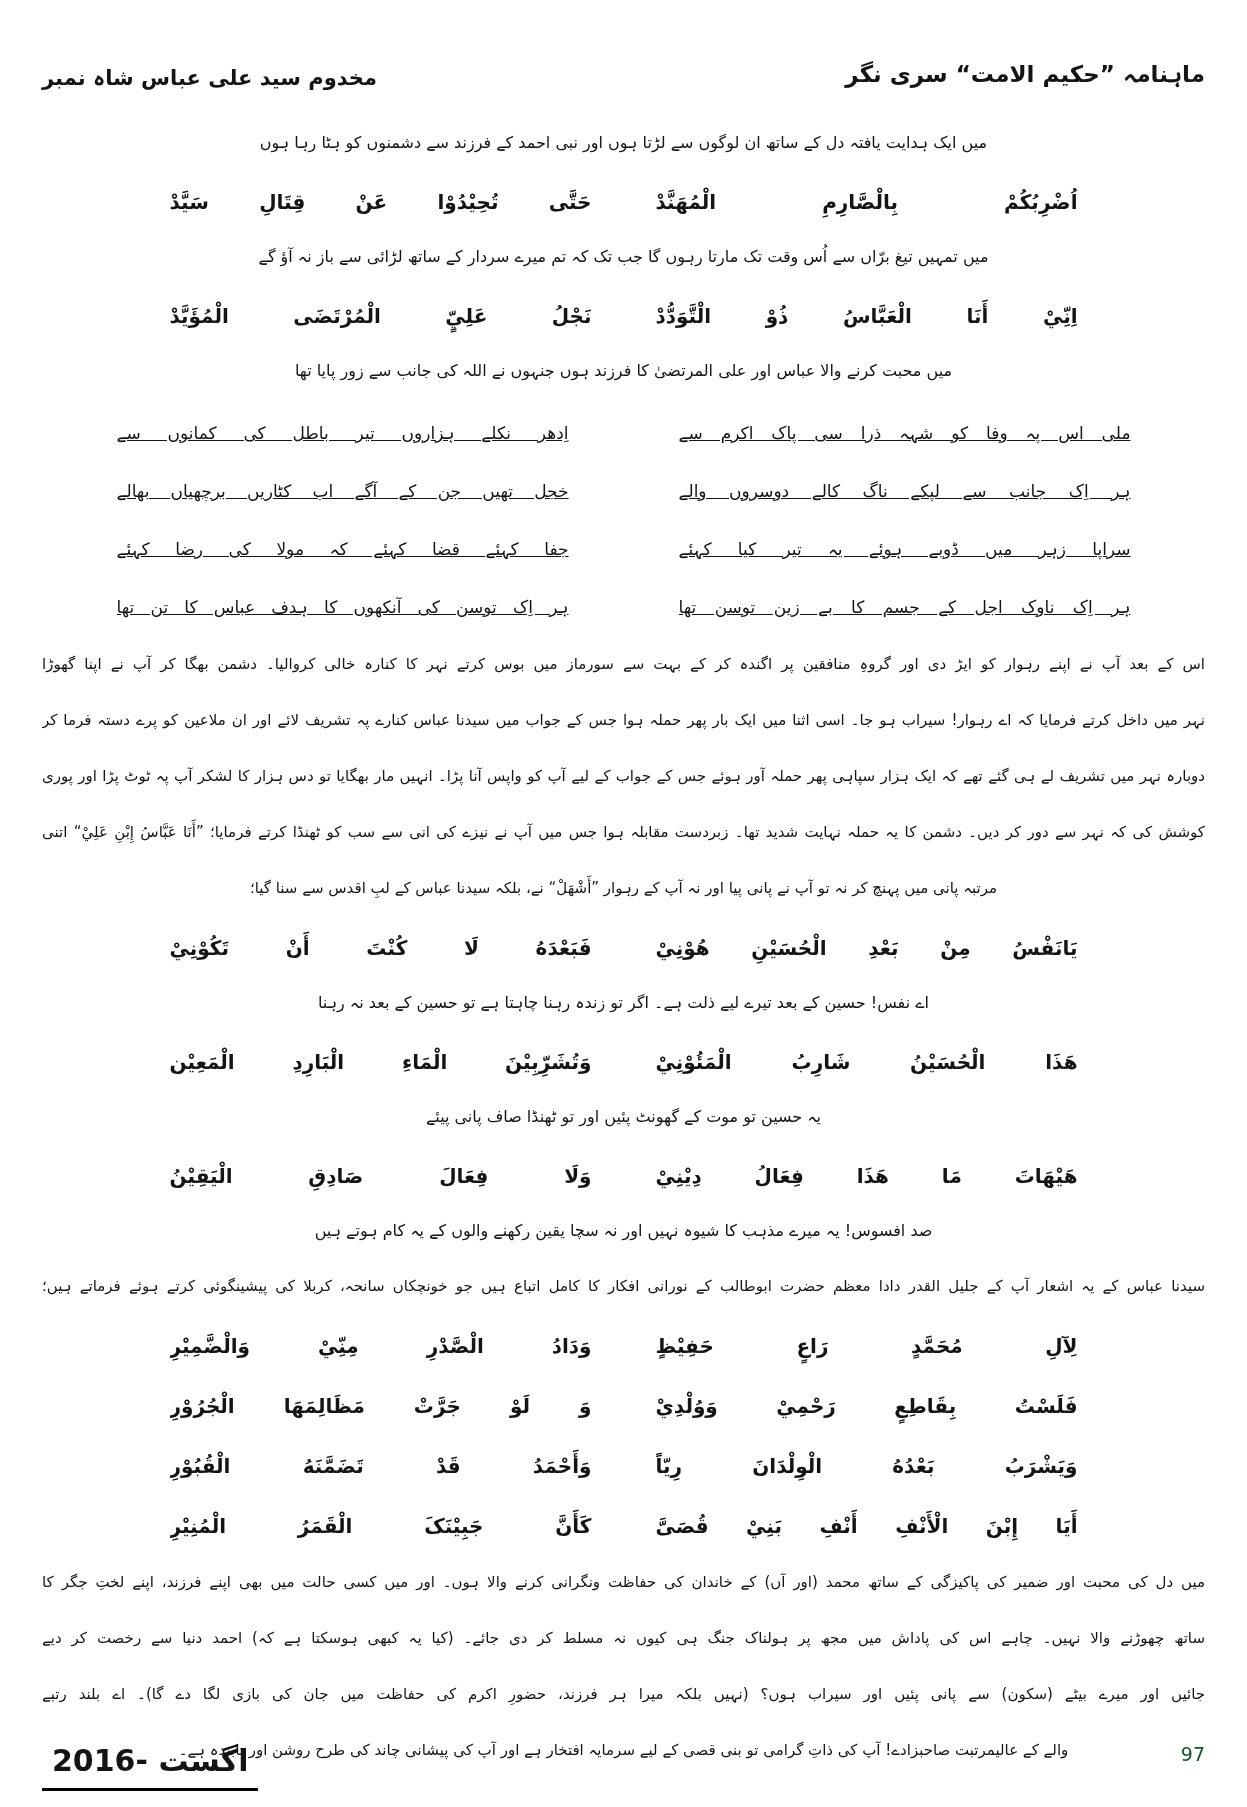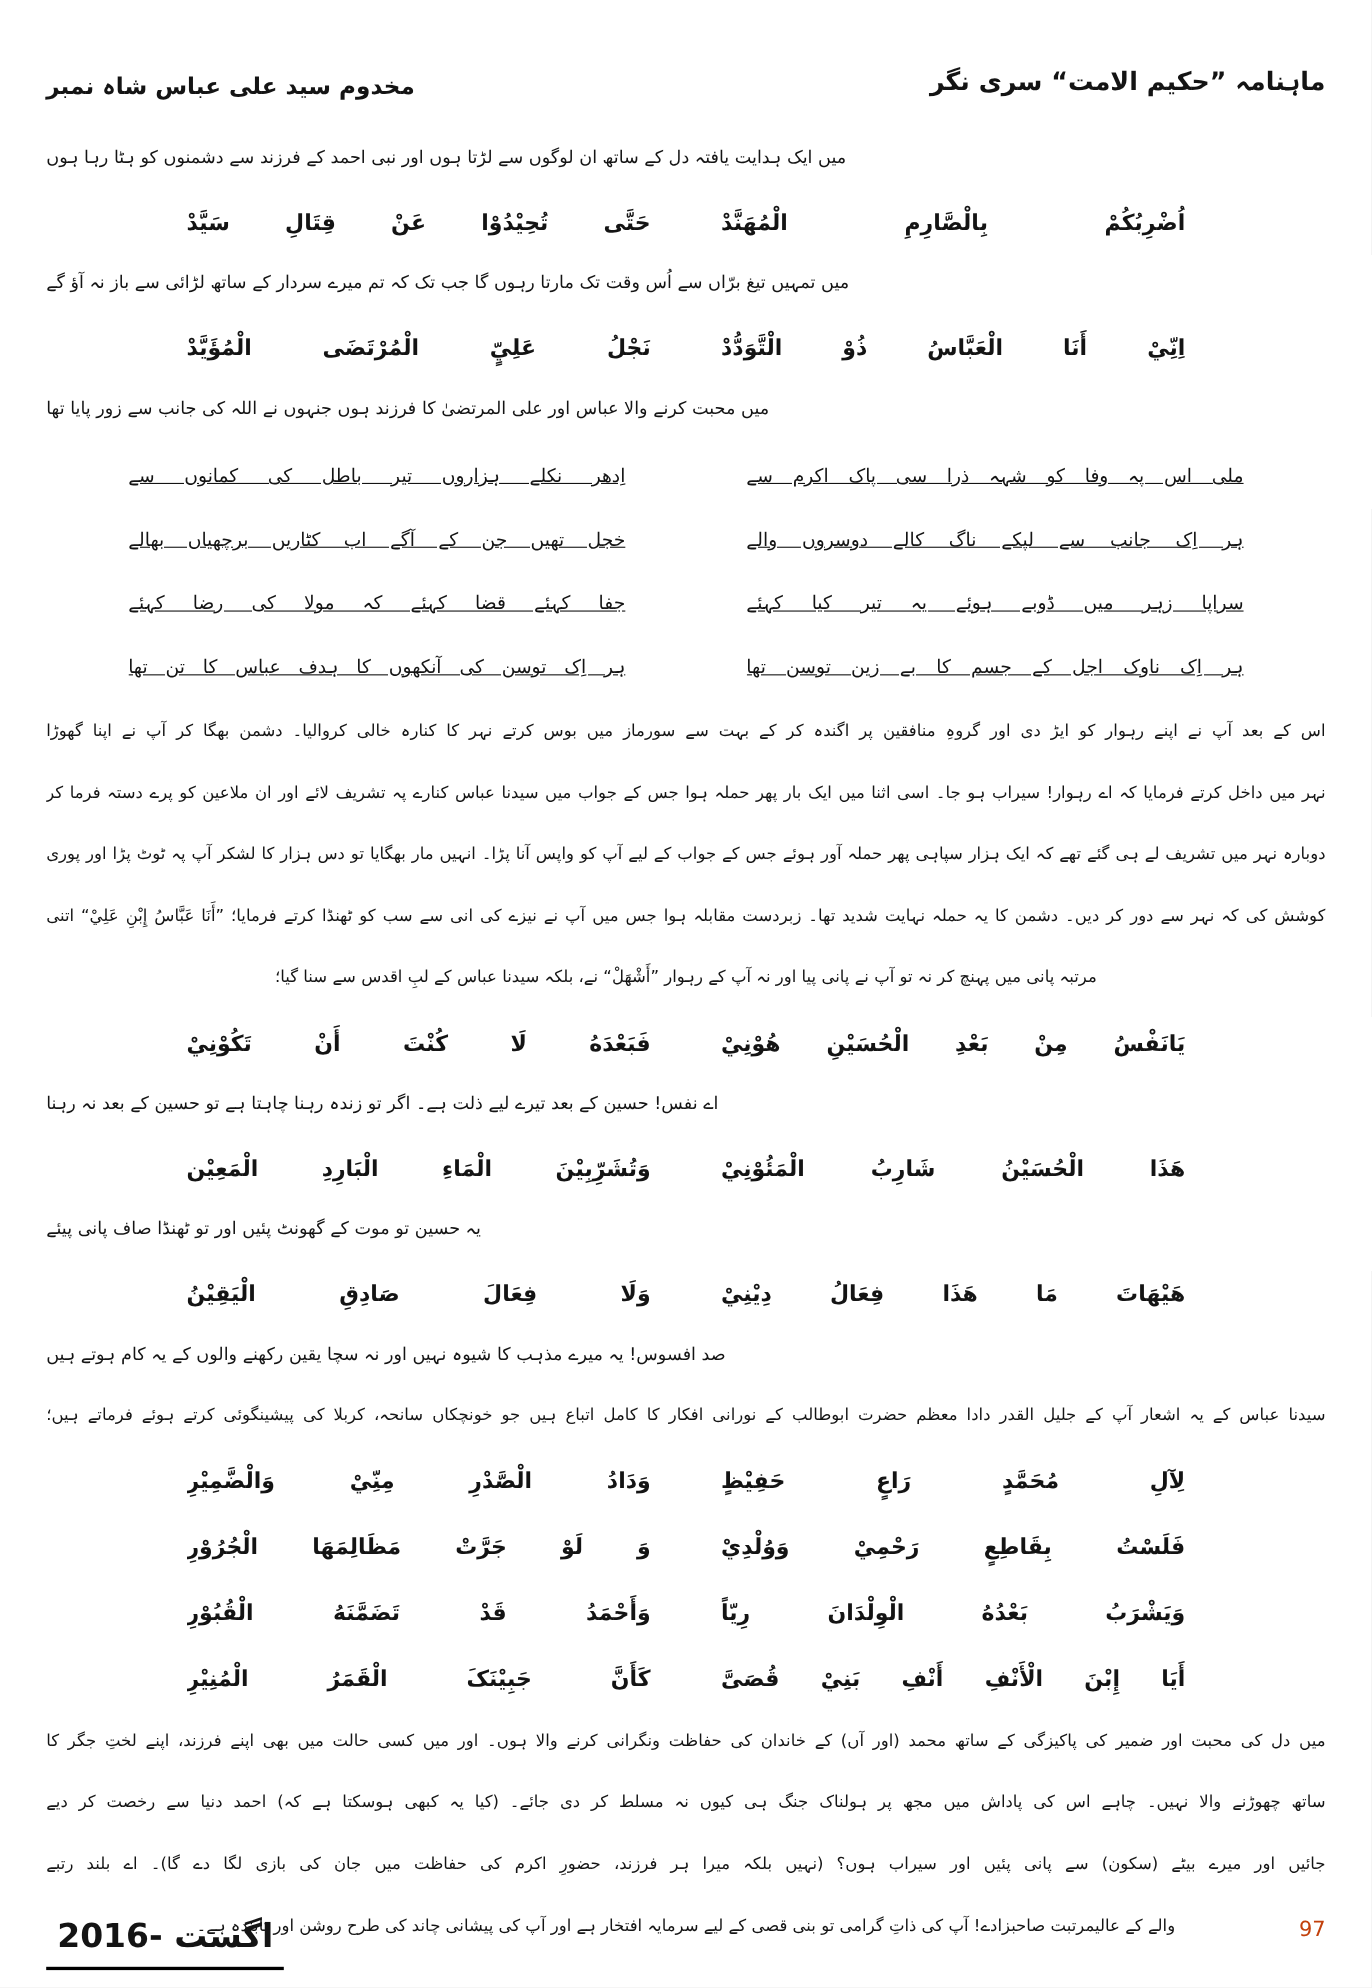--- a/index.html
+++ b/index.html
@@ -14,21 +14,21 @@
     overflow:hidden;
     box-sizing:border-box;
     padding:26px 42px 0 42px;
   }
   
   .hdr{display:flex;justify-content:space-between;align-items:center;height:96px;}
   .hdr-right{font-size:23px;font-weight:bold;white-space:nowrap;}
   .hdr-left{font-size:21px;font-weight:bold;white-space:nowrap;margin-top:8px;}
   
   .trans{
-    text-align:left;font-size:16px;line-height:30px;height:30px;
+    text-align:center;font-size:16px;line-height:30px;height:30px;
     margin-bottom:24px;white-space:nowrap;overflow:hidden;
   }
   .lead{margin-top:6px;}
   
   .acouplet{
     display:flex;justify-content:center;gap:64px;
     font-weight:bold;font-size:20px;line-height:40px;height:40px;
     margin-bottom:20px;overflow:hidden;
   }
   .acouplet .hemi{
@@ -60,21 +60,21 @@
   .footer{
     position:absolute;left:42px;right:42px;bottom:16px;
     display:flex;flex-direction:row;justify-content:space-between;align-items:flex-end;
     direction:rtl;
   }
   .issue-date{
     font-size:30px;font-weight:bold;
     border-bottom:3px solid #000;
     padding:0 10px 10px 10px;
   }
-  .page-number{font-size:19px;margin-bottom:26px;color:#c2410c;}
+  .page-number{font-size:19px;margin-bottom:26px;color:#14532d;}
 </style>
 </head>
 <body>
 
 <div class="page">
 
   <div class="hdr">
     <div class="hdr-right">ماہنامہ ”حکیم الامت“ سری نگر</div>
     <div class="hdr-left">مخدوم سید علی عباس شاہ نمبر</div>
   </div>

